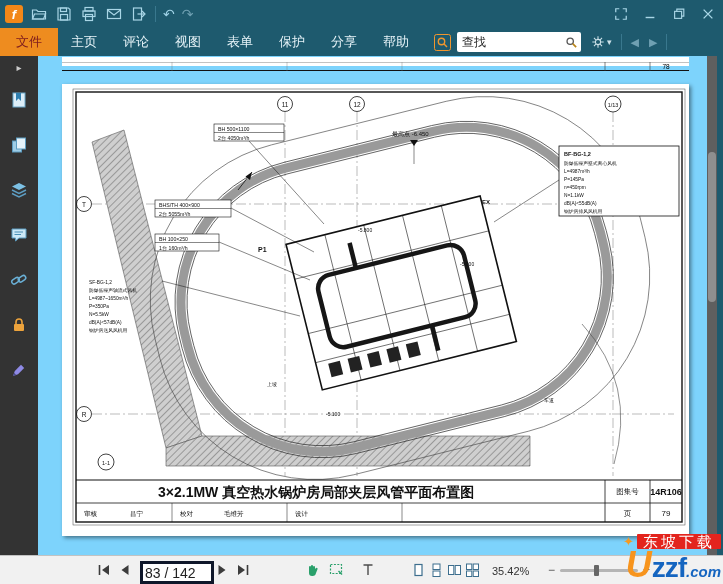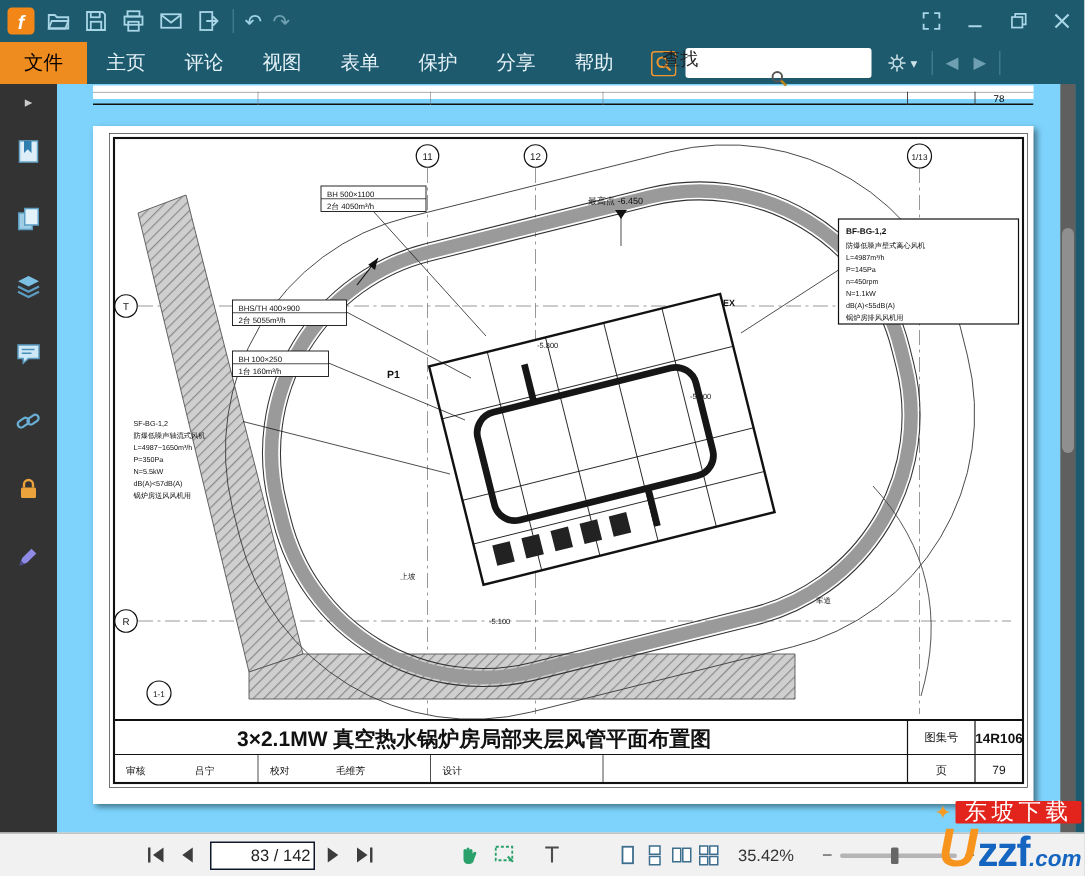--- a/index.html
+++ b/index.html
@@ -13,24 +13,24 @@
   .icon-btn{display:inline-flex;align-items:center;justify-content:center;width:18px;height:18px;color:#a9d6e6;}
   .icon-btn svg{display:block;}
   .tb-sep{width:1px;height:16px;background:#39788e;}
   .arrow-glyph{color:#9fd2e6;font-size:14px;line-height:16px;}
   .arrow-dim{color:#6fa0b2;}
   .tb-title{position:absolute;left:50%;transform:translateX(-50%);color:#d8ecf4;font-size:12px;white-space:nowrap;}
   .tb-right{position:absolute;right:6px;top:0;height:28px;display:flex;gap:11px;align-items:center;}
 
   
   .menubar{position:absolute;top:28px;left:0;right:0;height:28px;background:#1e5a6e;display:flex;align-items:center;z-index:8;}
-  .file-tab{width:58px;height:28px;background:#ee8c1f;color:#000000;font-size:13px;display:flex;align-items:center;justify-content:center;cursor:default;}
+  .file-tab{width:58px;height:28px;background:#ee8c1f;color:#7f1d1d;font-size:13px;display:flex;align-items:center;justify-content:center;cursor:default;}
   .menu-item{color:#e6f3f8;font-size:13px;padding:0 13px;line-height:28px;cursor:default;}
   .find-wrap{margin-left:12px;display:flex;align-items:center;}
-  .search-box{margin-left:6px;width:120px;height:20px;background:#fff;border-radius:2px;display:flex;align-items:center;padding:0 2px;flex-direction:column;}
+  .search-box{margin-left:6px;width:120px;height:20px;background:#fff;border-radius:2px;display:flex;align-items:center;padding:0 2px;}
   .search-input{border:none;outline:none;flex:1;min-width:0;font-size:12px;padding:0 3px;color:#222;background:transparent;font-family:"Liberation Sans",sans-serif;}
   .gear-wrap{margin-left:10px;display:flex;align-items:center;color:#cfe3ea;}
   .caret{font-size:9px;color:#cfe3ea;margin-left:2px;}
   .vsep{width:1px;height:16px;background:#39788e;margin:0 9px;}
 
   
   .sidebar{position:absolute;left:0;top:56px;width:38px;bottom:28px;background:#333;display:flex;flex-direction:column;align-items:center;z-index:4;}
   .sb-collapse{color:#cccccc;font-size:10px;margin:6px 0 16px;}
   .sb-icon{width:22px;height:22px;margin-bottom:23px;display:flex;align-items:center;justify-content:center;}
 
@@ -39,21 +39,21 @@
   .prev-page{position:absolute;left:24px;top:1px;width:627px;height:9px;background:#fff;}
   .page{position:absolute;left:24px;top:28px;width:627px;height:452px;background:#fff;box-shadow:2px 2px 4px rgba(0,0,0,.45);}
   .page svg text{font-family:"Liberation Sans",sans-serif;fill:#111;}
   .scrollbar-v{position:absolute;right:6px;top:56px;width:10px;bottom:28px;background:#5f5f5f;z-index:5;}
   .scroll-thumb{position:absolute;top:96px;left:1px;right:1px;height:150px;background:#8f8f8f;border-radius:4px;}
   .win-border-right{position:absolute;right:0;top:56px;width:6px;bottom:28px;background:#1e5a6e;z-index:5;}
 
   
   .statusbar{position:absolute;left:0;right:0;bottom:0;height:28px;background:#f1f1f1;border-top:1px solid #c2c2c2;z-index:9;}
   .sb-btn{position:absolute;top:6px;width:16px;height:16px;display:flex;align-items:center;justify-content:center;}
-  .page-input{position:absolute;left:140px;top:5px;width:64px;height:15px;font-size:11px;text-align:right;border:1px solid #0f172a;background:#fff;font-family:"Liberation Sans",sans-serif;color:#222;}
+  .page-input{position:absolute;left:140px;top:5px;width:64px;height:15px;font-size:14px;text-align:left;border:3px solid #0f172a;background:#fff;font-family:"Liberation Sans",sans-serif;color:#222;}
   .zoom-text{position:absolute;left:492px;top:9px;font-size:11px;color:#333;}
   .zoom-slider{position:absolute;left:548px;top:7px;display:flex;align-items:center;gap:5px;color:#555;font-size:12px;}
   .zoom-track{width:78px;height:3px;background:#b5b5b5;position:relative;border-radius:2px;}
   .zoom-thumb{position:absolute;left:34px;top:-4px;width:5px;height:11px;background:#666;border-radius:1px;}
 
   
   .watermark{position:absolute;right:2px;bottom:1px;z-index:20;text-align:right;line-height:1;}
   .wm-badge-row{display:flex;align-items:center;justify-content:flex-end;gap:3px;margin-bottom:0;}
   .wm-star{color:#f59a23;font-size:13px;}
   .wm-badge{background:#e3241d;color:#fff;font-size:15px;padding:0 6px;letter-spacing:3px;border-radius:1px;text-align:center;}

